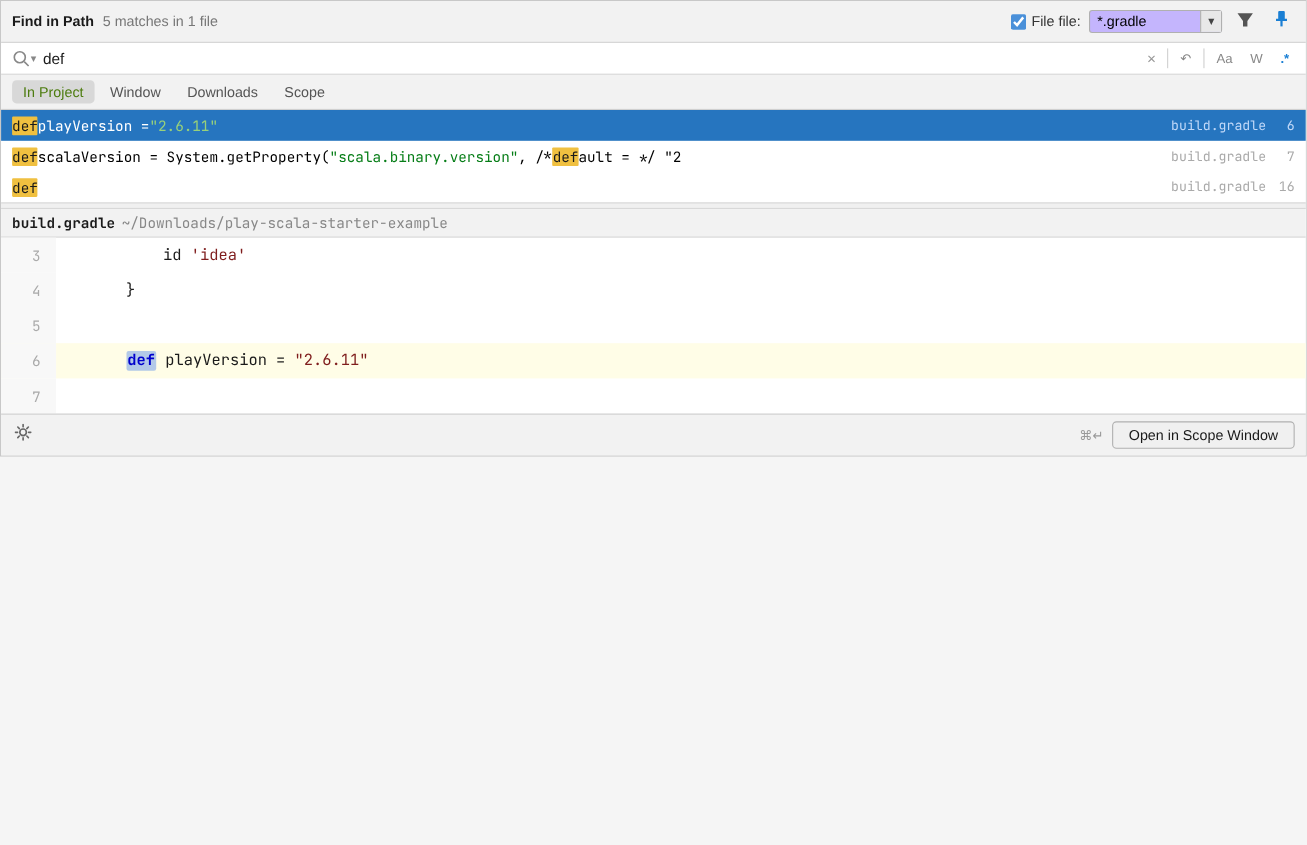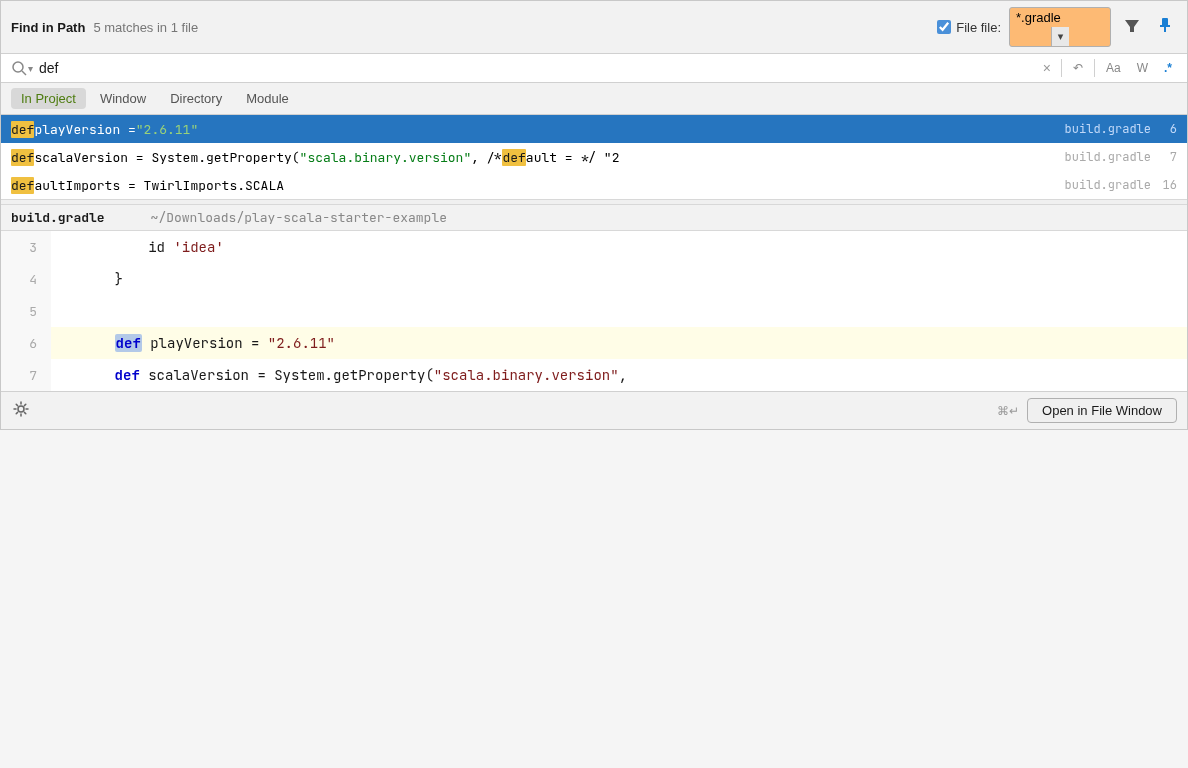--- a/index.html
+++ b/index.html
@@ -55,24 +55,23 @@
     }
 
     .file-mask-label {
       font-size: 13px;
       color: #333;
     }
 
     .file-mask-input-wrap {
       display: flex;
       align-items: center;
-      background: #fdba74;
+      background: #c4b5fd;
       border: 1px solid #b0b0b0;
       border-radius: 3px;
-      flex-direction: column;
     }
 
     .file-mask-input {
       border: none;
       outline: none;
       font-size: 13px;
       padding: 2px 6px;
       width: 100px;
       background: transparent;
     }
@@ -254,21 +253,20 @@
       font-weight: 600;
       color: #1a1a1a;
       font-family: "JetBrains Mono", monospace;
       font-size: 13px;
     }
 
     .preview-path {
       color: #888;
       font-family: "JetBrains Mono", monospace;
       font-size: 13px;
-      margin-left: 40px;
     }
 
     .preview-code {
       font-family: "JetBrains Mono", "Fira Mono", "Consolas", monospace;
       font-size: 14px;
     }
 
     .code-line {
       display: flex;
       align-items: center;
@@ -401,22 +399,22 @@
     <button class="search-action-btn">↶</button>
     <div class="divider-v"></div>
     <button class="search-action-btn">Aa</button>
     <button class="search-action-btn">W</button>
     <button class="search-action-btn active" style="color:#1a7fd4;font-weight:bold;">.*</button>
   </div>
 
   <div class="scope-row">
     <button class="scope-tab active">In Project</button>
     <button class="scope-tab">Window</button>
-    <button class="scope-tab">Directory</button>
-    <button class="scope-tab">Module</button>
+    <button class="scope-tab">Downloads</button>
+    <button class="scope-tab">Scope</button>
   </div>
 
   <div class="results-list">
 
     <div class="result-row selected">
       <span class="code-segment">
         <span class="match-highlight">def</span>
       </span>
       <span class="code-segment"> playVersion = </span>
       <span class="code-segment" style="color:#98d17a;">"2.6.11"</span>
@@ -434,21 +432,20 @@
       <span class="match-highlight">def</span>
       <span class="code-segment">ault = */ "2</span>
       <div class="result-row-right">
         <span class="filename-right">build.gradle</span>
         <span class="line-num">7</span>
       </div>
     </div>
 
     <div class="result-row">
       <span class="match-highlight">def</span>
-      <span class="code-segment">aultImports = TwirlImports.SCALA</span>
       <div class="result-row-right">
         <span class="filename-right">build.gradle</span>
         <span class="line-num">16</span>
       </div>
     </div>
 
   </div>
 
   <div class="separator"></div>
 
@@ -474,33 +471,32 @@
         <div class="code-line-content"></div>
       </div>
 
       <div class="code-line highlighted-line">
         <div class="line-number-gutter">6</div>
         <div class="code-line-content">    <span class="hl-kw">def</span> playVersion = <span class="str">"2.6.11"</span></div>
       </div>
 
       <div class="code-line">
         <div class="line-number-gutter">7</div>
-        <div class="code-line-content">    <span class="kw">def</span> scalaVersion = System.getProperty(<span class="str">"scala.binary.version"</span>,</div>
       </div>
 
     </div>
   </div>
 
   <div class="footer-row">
     <button class="gear-btn" title="Settings">
       <svg width="16" height="16" viewBox="0 0 16 16">
         <circle cx="8" cy="8" r="3" fill="none" stroke="#666" stroke-width="1.5"></circle>
         <path d="M8 1 L8 3 M8 13 L8 15 M1 8 L3 8 M13 8 L15 8 M3.2 3.2 L4.6 4.6 M11.4 11.4 L12.8 12.8 M12.8 3.2 L11.4 4.6 M4.6 11.4 L3.2 12.8" stroke="#666" stroke-width="1.5" stroke-linecap="round"></path>
       </svg>
     </button>
     <div class="spacer"></div>
     <div class="shortcut-hint">
       <span>⌘↵</span>
     </div>
-    <button class="open-in-find-btn">Open in File Window</button>
+    <button class="open-in-find-btn">Open in Scope Window</button>
   </div>
 
 </div>
 
 </body></html>

